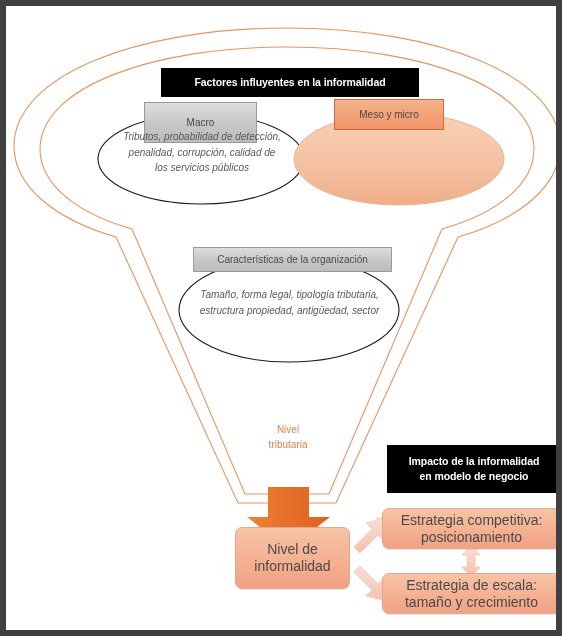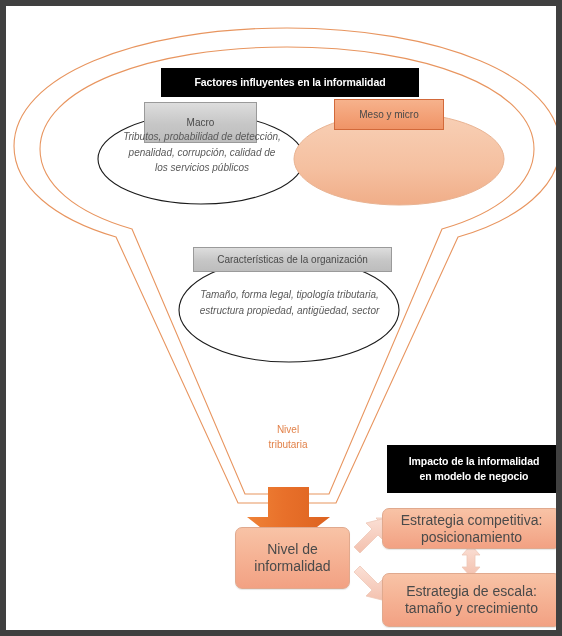--- a/index.html
+++ b/index.html
@@ -192,15 +192,15 @@
 
   <div class="node title-black" style="left:381px; top:439px; width:174px; height:48px; flex-direction:column; line-height:15px;">
     <span>Impacto de la informalidad</span>
     <span>en modelo de negocio</span>
   </div>
 
   <div class="node box-round-orange" style="left:229px; top:521px; width:115px; height:62px;">Nivel de informalidad</div>
 
   <div class="node box-round-orange" style="left:376px; top:502px; width:179px; height:41px; padding:0 8px;">Estrategia competitiva: posicionamiento</div>
 
-  <div class="node box-round-orange" style="left:376px; top:567px; width:179px; height:54px; padding:0 8px;">Estrategia de escala: tamaño y crecimiento</div>
+  <div class="node box-round-orange" style="left:376px; top:567px; width:179px; height:41px; padding:0 8px;">Estrategia de escala: tamaño y crecimiento</div>
 
 </div>
 
 </body></html>

